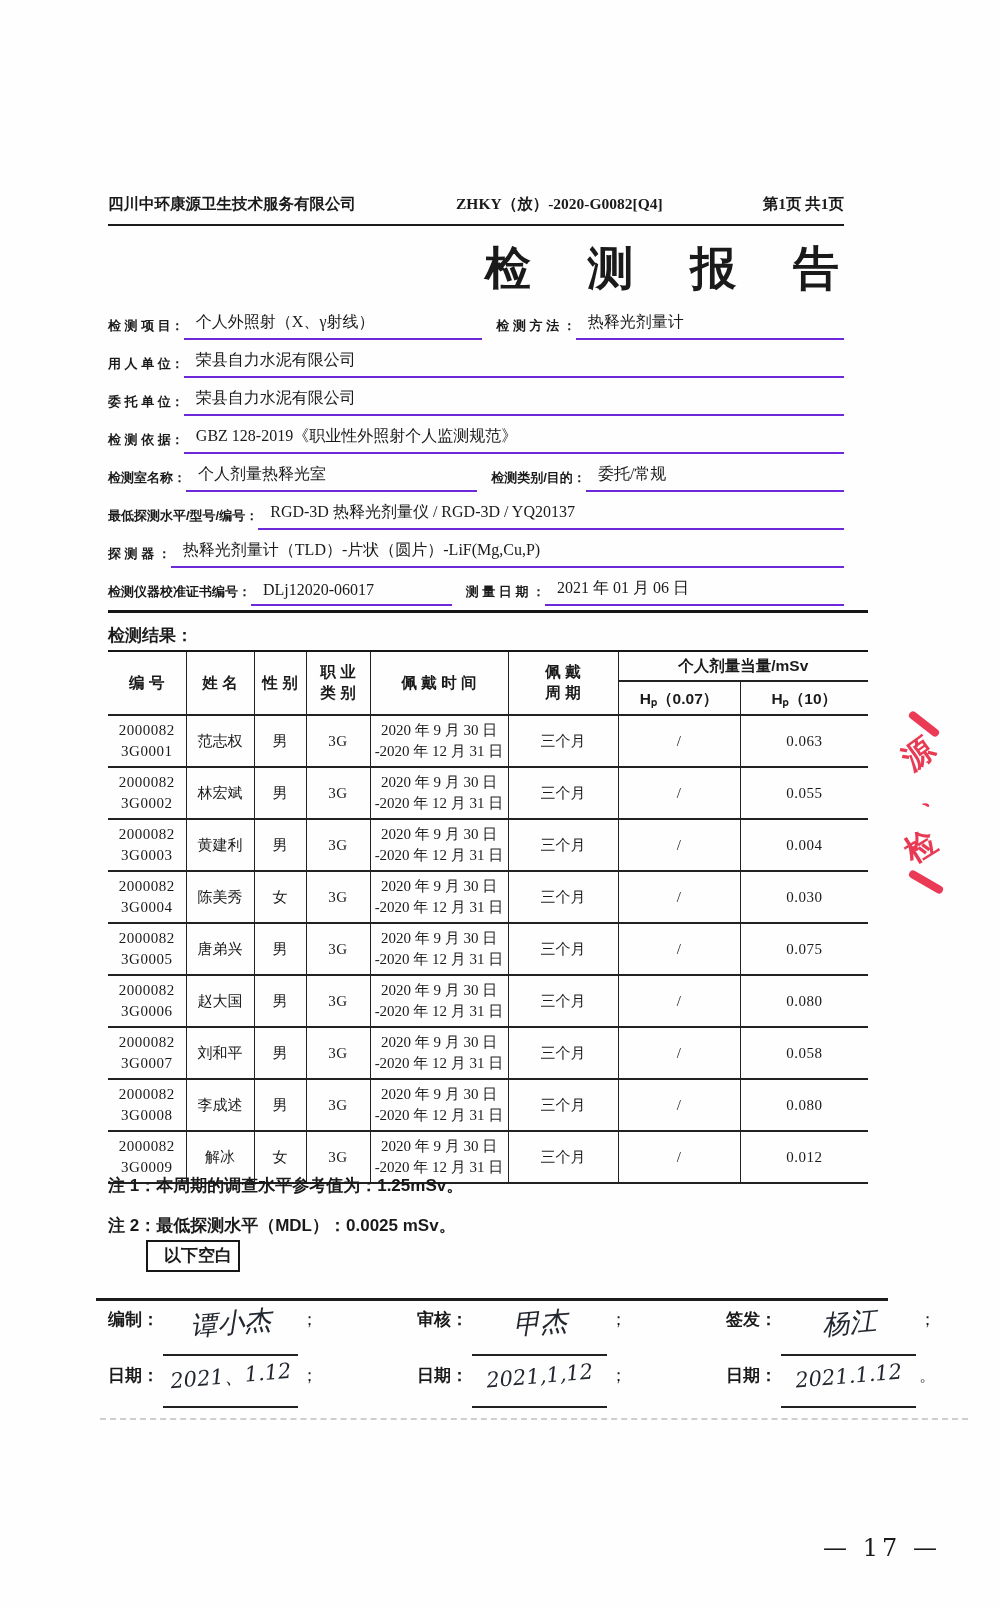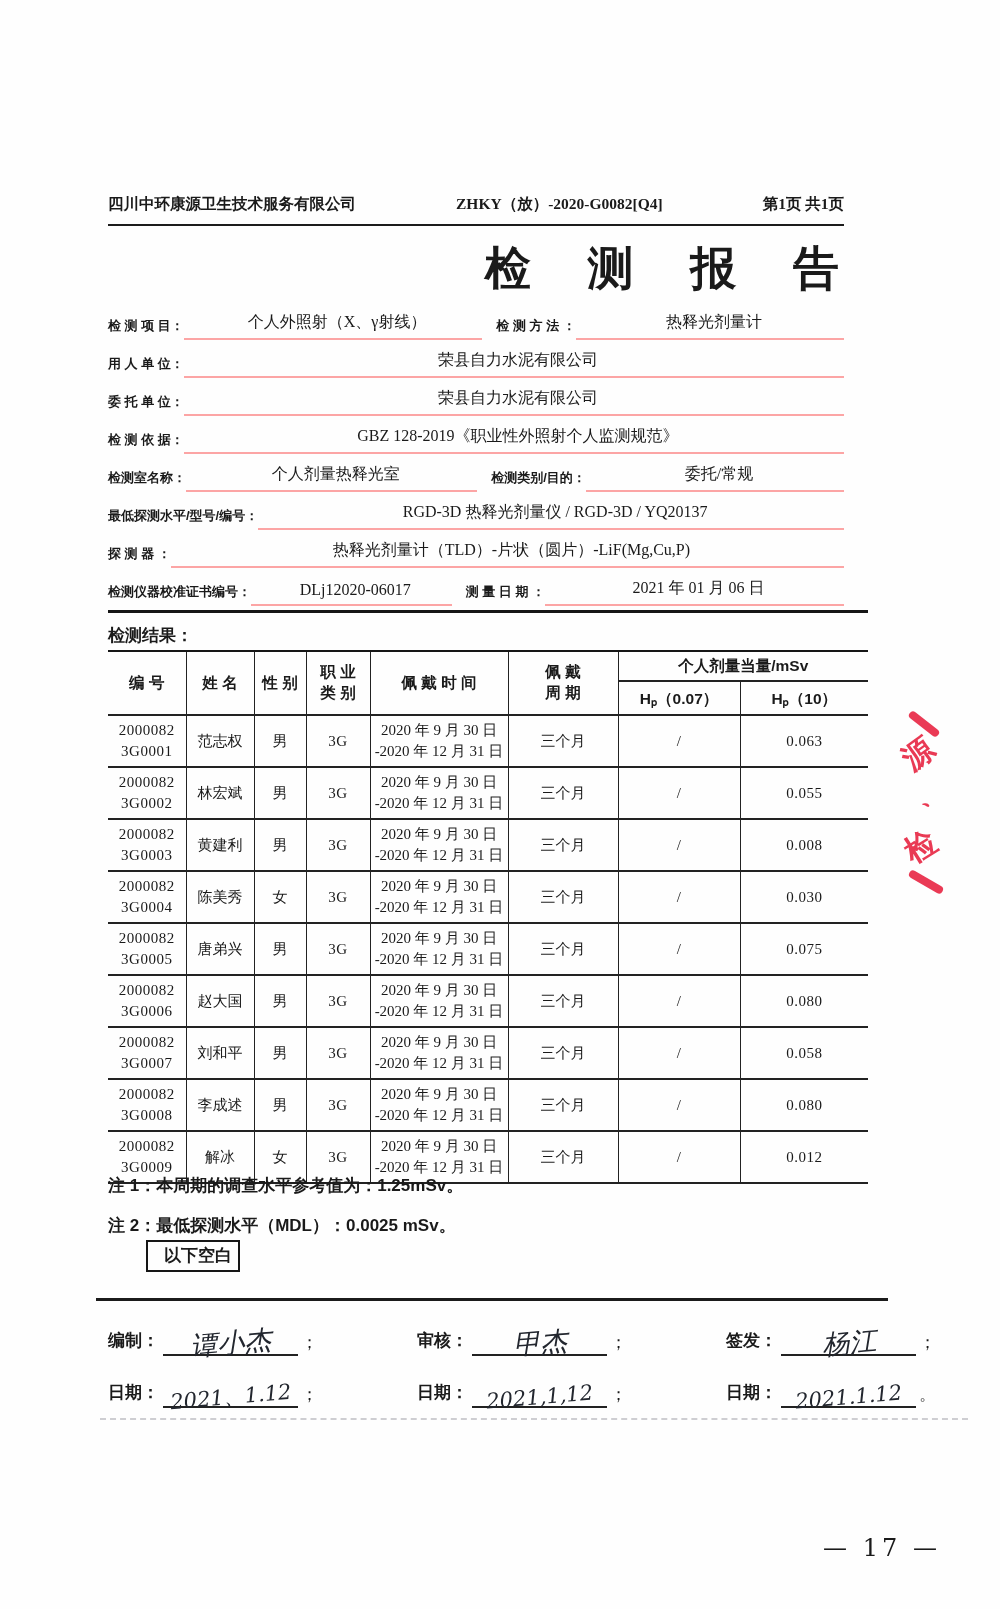--- a/index.html
+++ b/index.html
@@ -23,22 +23,22 @@
     font-size:46px; font-weight:bold; letter-spacing:22px; text-indent:22px;
     font-family:"Liberation Sans", sans-serif;
   }
 
   
   #fields { position:absolute; left:108px; top:302px; width:736px; }
   .frow { display:flex; align-items:flex-end; height:38px; }
   .flabel { font-family:"Liberation Sans", sans-serif; font-weight:bold; font-size:13px;
             white-space:nowrap; padding-bottom:5px; }
   .flabel.l2 { margin-left:14px; }
-  .fval { border-bottom:2px solid #fca5a5; font-size:16px; white-space:nowrap;
-          padding:0 4px 5px 12px; overflow:hidden;text-align:center; }
+  .fval { border-bottom:2px solid #6d28d9; font-size:16px; white-space:nowrap;
+          padding:0 4px 5px 12px; overflow:hidden; }
   .fv-100 { flex:1; }
   .fv-r1a { flex:1.12; } .fv-r1b { flex:1.0; }
   .fv-r5a { flex:1.08; } .fv-r5b { flex:0.95; }
   .fv-r8a { flex:0.62; } .fv-r8b { flex:0.95; }
 
   
   #divider { position:absolute; left:108px; top:610px; width:760px; height:3px; background:#161616; }
   #results-label { position:absolute; left:108px; top:624px; font-size:17px; }
 
   
@@ -62,21 +62,21 @@
   #notes .note { margin-bottom:17px; }
   #blank-box { position:absolute; left:146px; top:1240px; border:2.5px solid #161616;
     font-size:17px; font-weight:bold; font-family:"Liberation Sans", sans-serif;
     padding:2px 6px 3px 16px; }
 
   
   #sign-divider { position:absolute; left:96px; top:1298px; width:792px; height:3px; background:#1b1b1b; }
   #signoff { position:absolute; left:108px; top:1308px; width:828px;
     display:flex; justify-content:space-between; }
   .sig-col { display:flex; flex-direction:column; }
-  .sig-row { display:flex; align-items:flex-end; height:48px; }
+  .sig-row { display:flex; height:48px; }
   .sig-row .lbl { font-family:"Liberation Sans", sans-serif; font-weight:bold;
     font-size:17px; padding-bottom:4px; white-space:nowrap; }
   .sig-line { display:inline-block; border-bottom:2px solid #222; min-width:135px;
     text-align:center; margin-left:4px; }
   .handwriting { display:inline-block; font-family:"DejaVu Serif", serif; font-style:italic;
     color:#22262e; transform:rotate(-5deg) translateY(2px); }
   .sig-name { font-size:27px; line-height:26px; }
   .sig-date { font-size:21px; line-height:20px; }
   .punct { font-size:17px; padding:0 0 2px 3px; }
   .date-row { margin-top:8px; height:44px; }
@@ -213,21 +213,21 @@
     <tr>
       <td class="pre num">2000082
 3G0003</td>
       <td>黄建利</td>
       <td>男</td>
       <td class="num">3G</td>
       <td class="pre">2020 年 9 月 30 日
 -2020 年 12 月 31 日</td>
       <td>三个月</td>
       <td class="num">/</td>
-      <td class="num">0.008</td>
+      <td class="num">0.004</td>
     </tr>
 
     <tr>
       <td class="pre num">2000082
 3G0004</td>
       <td>陈美秀</td>
       <td>女</td>
       <td class="num">3G</td>
       <td class="pre">2020 年 9 月 30 日
 -2020 年 12 月 31 日</td>

